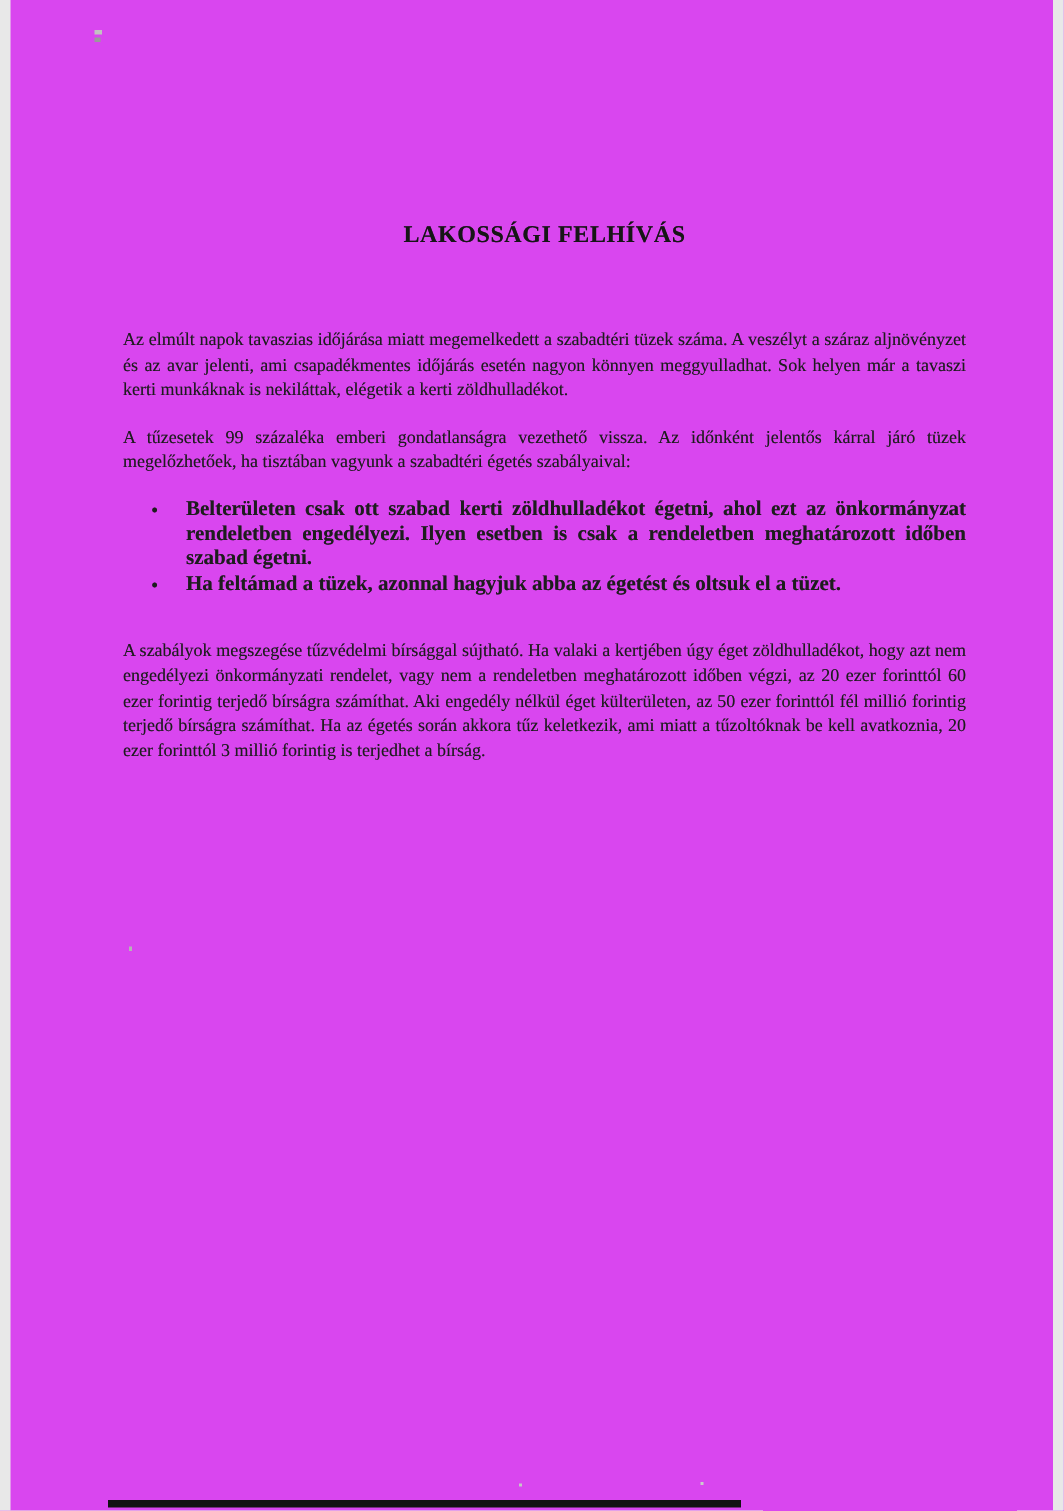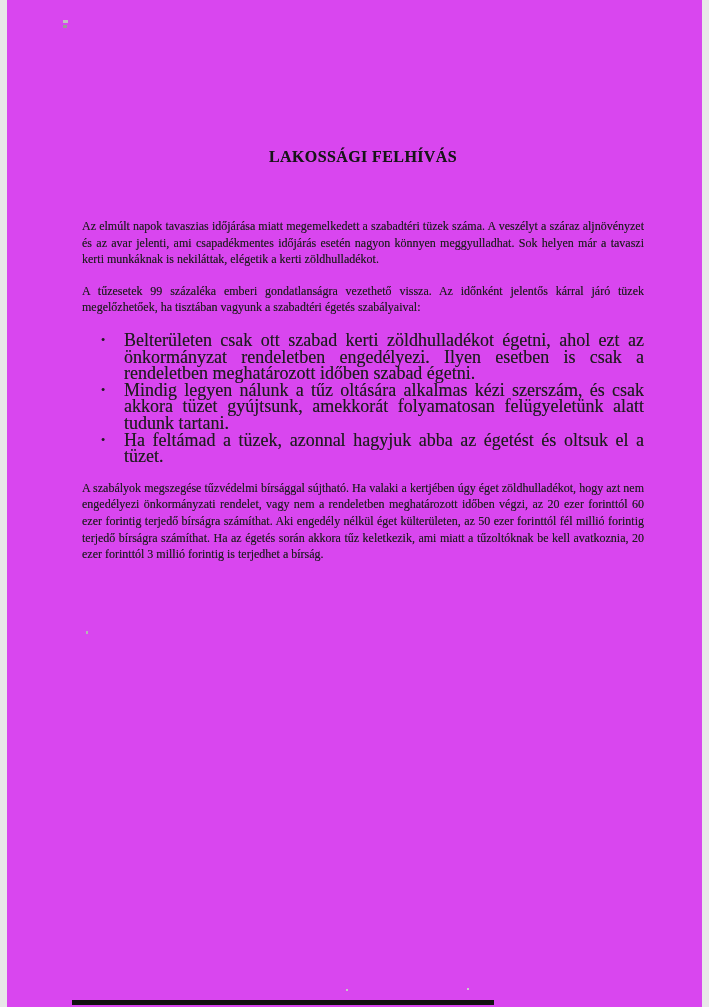--- a/index.html
+++ b/index.html
@@ -30,33 +30,34 @@
   }
   .body-text {
     margin: 0;
     font-size: 12px;
     line-height: 16.6px;
     text-align: justify;
     text-shadow: 0 0 0.3px rgba(20,20,20,0.5);
   }
   .p1 { margin-top: 52px; }
   .p2 { margin-top: 15px; }
-  .p3 { margin-top: 15px; font-family: Liberation Serif, serif; }
+  .p3 { margin-top: 27px; font-family: Liberation Serif, serif; }
   ul.rules {
     margin: 16px 0 0 0;
     padding: 0;
     list-style: none;
   }
   ul.rules li {
     position: relative;
     padding-left: 42px;
-    font-size: 18px;
+    font-size: 14px;
     line-height: 16.6px;
     text-align: justify;
     text-shadow: 0 0 0.3px rgba(20,20,20,0.5);
+    font-weight: bold;
   }
   ul.rules li::before {
     content: "\2022";
     position: absolute;
     left: 19px;
     top: 0;
     font-size: 12px;
   }
   .artifact { position: absolute; }
   .bottom-bar {
@@ -83,21 +84,20 @@
   <div class="content">
 
     <h1 class="doc-title">LAKOSSÁGI FELHÍVÁS</h1>
 
     <p class="body-text p1">Az elmúlt napok tavaszias időjárása miatt megemelkedett a szabadtéri tüzek száma. A veszélyt a száraz aljnövényzet és az avar jelenti, ami csapadékmentes időjárás esetén nagyon könnyen meggyulladhat. Sok helyen már a tavaszi kerti munkáknak is nekiláttak, elégetik a kerti zöldhulladékot.</p>
 
     <p class="body-text p2">A tűzesetek 99 százaléka emberi gondatlanságra vezethető vissza. Az időnként jelentős kárral járó tüzek megelőzhetőek, ha tisztában vagyunk a szabadtéri égetés szabályaival:</p>
 
     <ul class="rules">
       <li>Belterületen csak ott szabad kerti zöldhulladékot égetni, ahol ezt az önkormányzat rendeletben engedélyezi. Ilyen esetben is csak a rendeletben meghatározott időben szabad égetni.</li>
-      <li>Mindig legyen nálunk a tűz oltására alkalmas kézi szerszám, és csak akkora tüzet gyújtsunk, amekkorát folyamatosan felügyeletünk alatt tudunk tartani.</li>
       <li>Ha feltámad a tüzek, azonnal hagyjuk abba az égetést és oltsuk el a tüzet.</li>
     </ul>
 
     <p class="body-text p3">A szabályok megszegése tűzvédelmi bírsággal sújtható. Ha valaki a kertjében úgy éget zöldhulladékot, hogy azt nem engedélyezi önkormányzati rendelet, vagy nem a rendeletben meghatározott időben végzi, az 20 ezer forinttól 60 ezer forintig terjedő bírságra számíthat. Aki engedély nélkül éget külterületen, az 50 ezer forinttól fél millió forintig terjedő bírságra számíthat. Ha az égetés során akkora tűz keletkezik, ami miatt a tűzoltóknak be kell avatkoznia, 20 ezer forinttól 3 millió forintig is terjedhet a bírság.</p>
 
   </div>
 
   <div class="artifact speck-c"></div>
   <div class="artifact speck-d"></div>
   <div class="artifact speck-e"></div>

